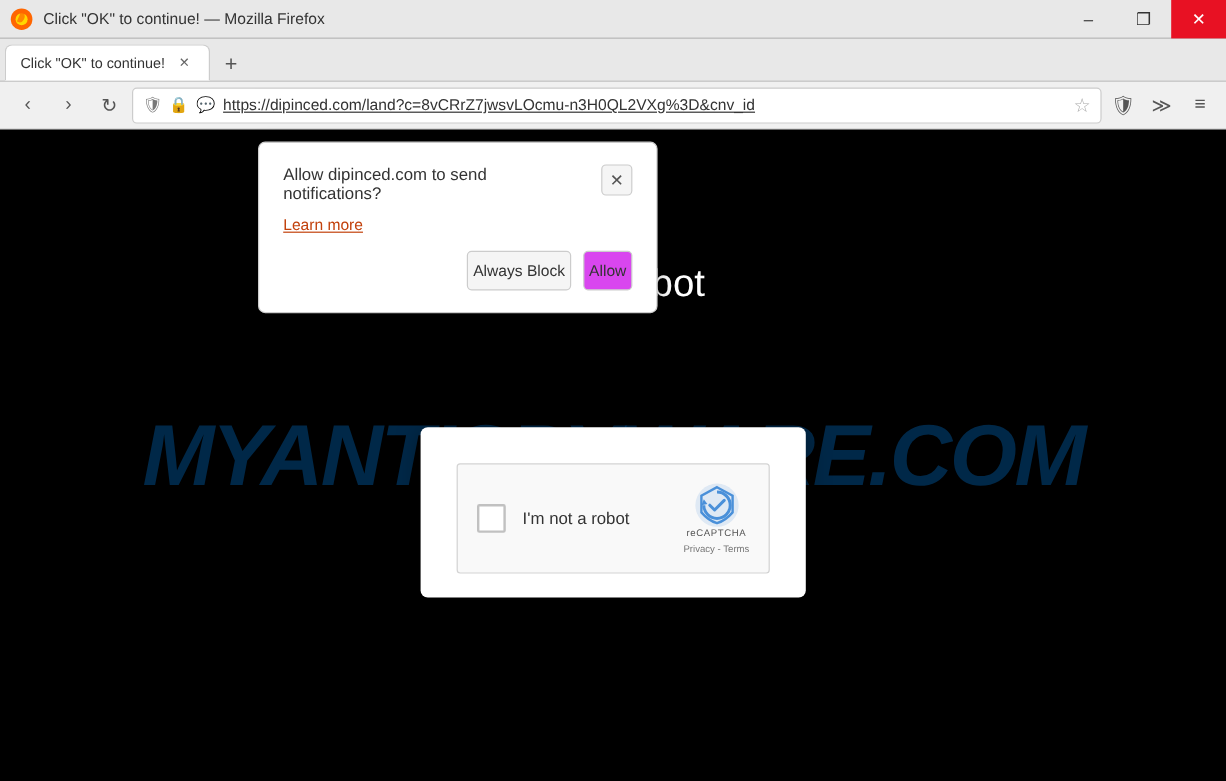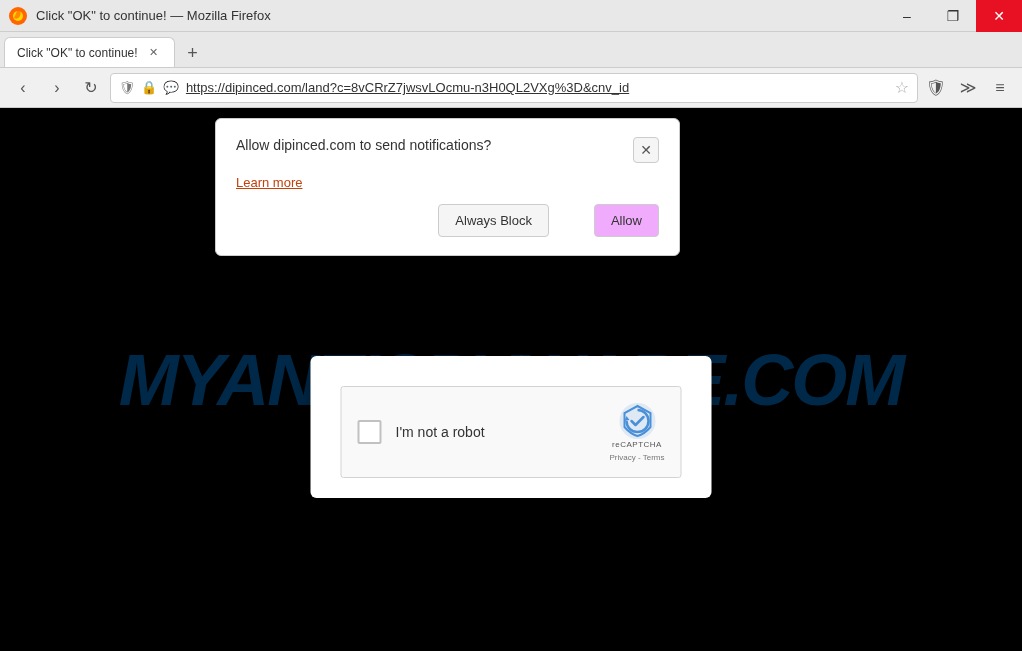--- a/index.html
+++ b/index.html
@@ -193,21 +193,21 @@
     
     .notification-popup {
       position: absolute;
       top: 10px;
       left: 215px;
       background: #fff;
       border: 1px solid #ccc;
       border-radius: 6px;
       box-shadow: 0 4px 16px rgba(0,0,0,0.3);
       padding: 18px 20px 18px 20px;
-      width: 465px;
+      width: 333px;
       z-index: 100;
     }
     .popup-header {
       display: flex;
       justify-content: space-between;
       align-items: flex-start;
       margin-bottom: 10px;
     }
     .popup-title {
       font-size: 14px;
@@ -236,44 +236,43 @@
       cursor: pointer;
       display: inline-block;
       margin-bottom: 14px;
     }
     .popup-buttons {
       display: flex;
       gap: 10px;
       justify-content: flex-end;
     }
     .popup-btn {
-      padding: 8px 16px;
+      padding: 8px 4px;
       font-size: 13px;
       border: 1px solid #ccc;
       border-radius: 4px;
       cursor: pointer;
       background: #f5f5f5;
       color: #333;
-      margin-left: 35px;
     }
     .popup-btn.primary {
-      background: #f0abfc;
+      background: #d946ef;
     }
 
     
     .recaptcha-container {
       position: absolute;
       top: 248px;
       left: 50%;
       transform: translateX(-50%);
       background: #fff;
       border-radius: 6px;
       box-shadow: 0 4px 20px rgba(0,0,0,0.4);
       padding: 30px 30px 20px 30px;
-      width: 401px;
+      width: 321px;
       z-index: 50;
     }
     .recaptcha-widget {
       background: #f9f9f9;
       border: 1px solid #d3d3d3;
       border-radius: 3px;
       padding: 15px 16px;
       display: flex;
       align-items: center;
       justify-content: space-between;

